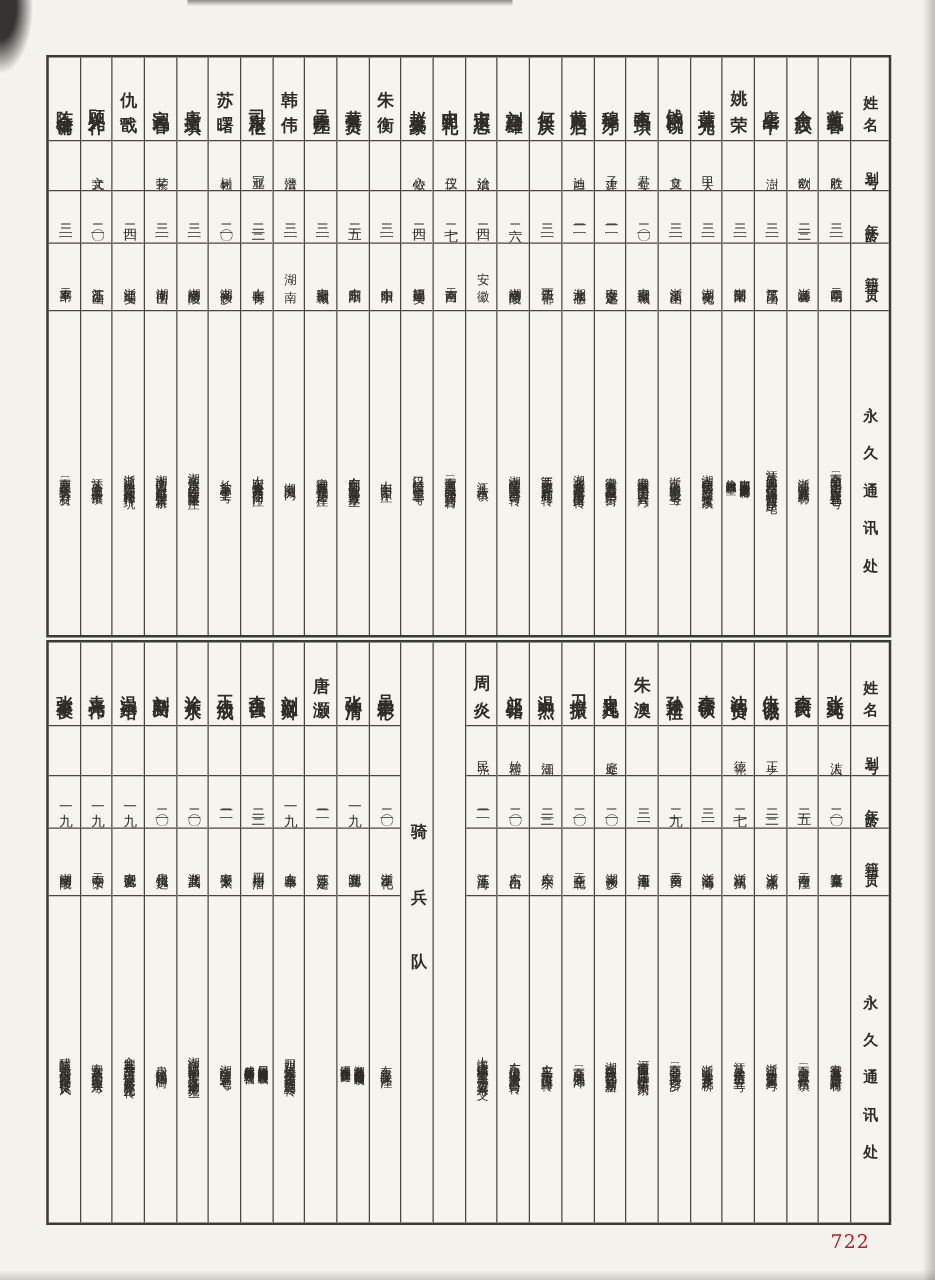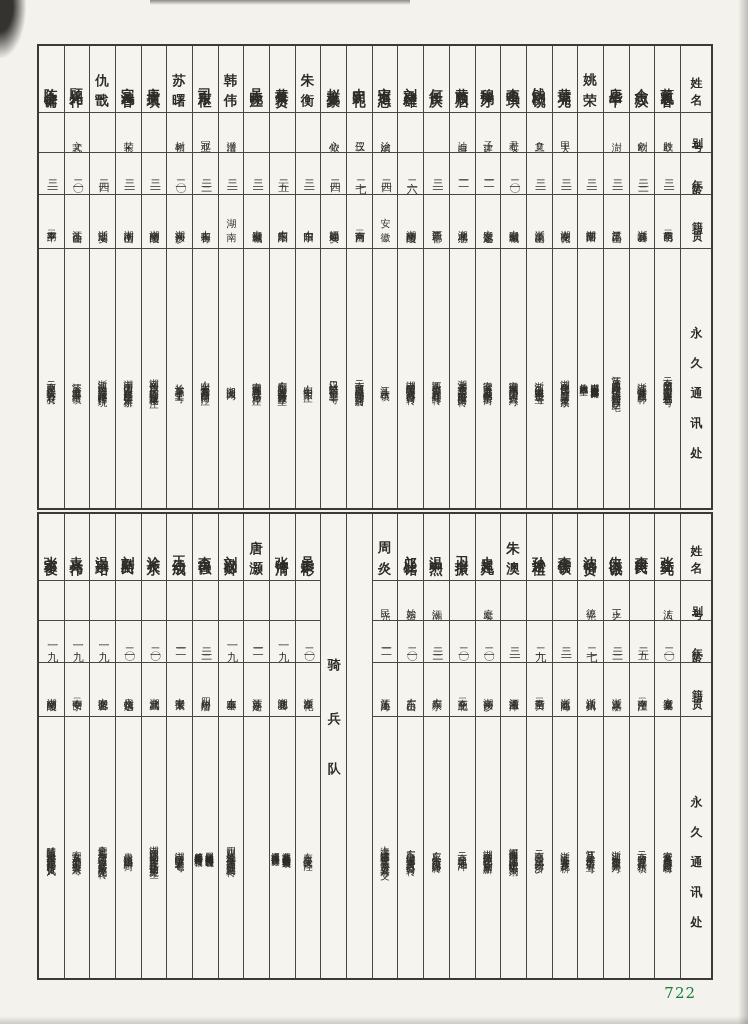--- a/index.html
+++ b/index.html
@@ -63,21 +63,21 @@
   .divider-col{justify-content:center;}
   .divider-label{
     writing-mode:vertical-rl;text-orientation:upright;
     font-size:13px;font-weight:700;letter-spacing:52px;
     align-self:center;margin-top:-40px;
   }
   .empty-col{}
 
   .page-number{
     position:absolute;right:52px;top:984px;
-    font-family:"DejaVu Serif",serif;font-size:15px;color:#15803d;letter-spacing:1px;
+    font-family:"DejaVu Serif",serif;font-size:15px;color:#b91c1c;letter-spacing:1px;
   }
 </style>
 </head>
 <body>
 
 <div class="page-edge-right"></div>
 <div class="page-edge-bottom"></div>
 <div class="corner-smudge"></div>
 <div class="smudge-top"></div>
 

